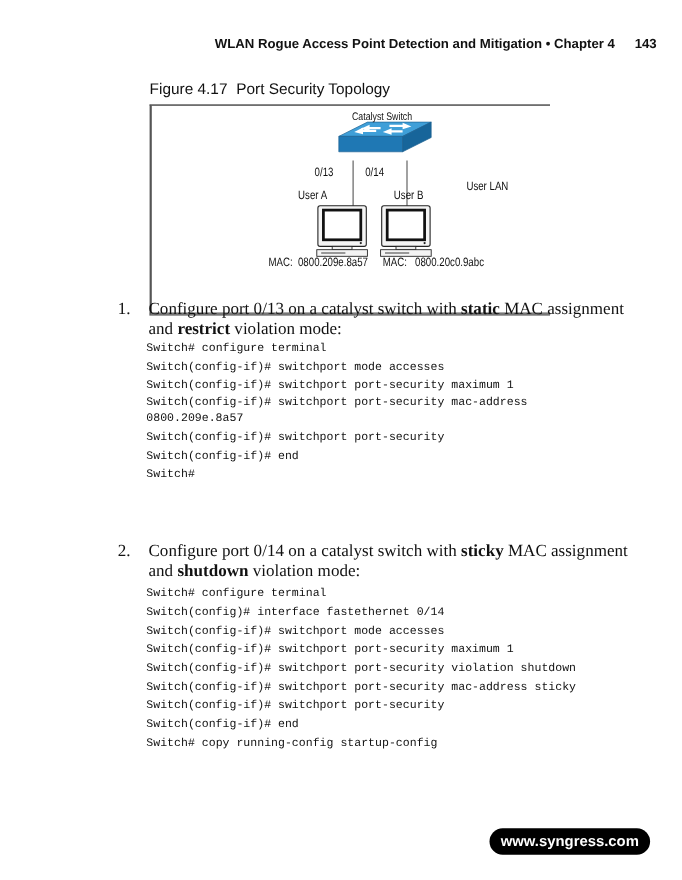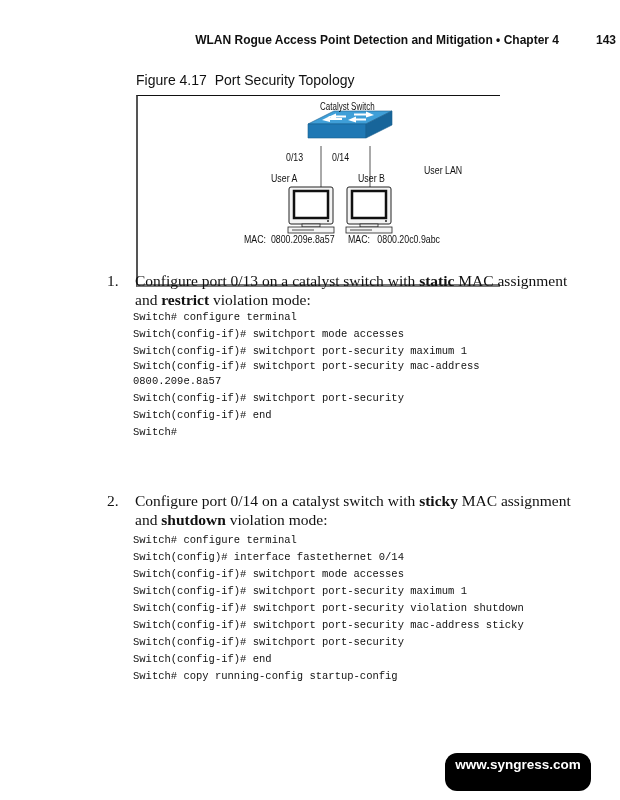--- a/index.html
+++ b/index.html
@@ -5,21 +5,21 @@
     html, body { margin: 0; padding: 0; }
     body {
       width: 620px; height: 800px; background: #ffffff; position: relative; overflow: hidden;
       font-family: "Liberation Serif", serif; color: #111;
     }
     .running-head {
       position: absolute; top: 33px; left: 0; width: 620px;
       font-family: "Liberation Sans", sans-serif; font-weight: bold; font-size: 12px; color: #111;
     }
     .running-head .rh-title { position: absolute; right: 61px; white-space: nowrap; }
-    .running-head .rh-page { position: absolute; right: 4px; }
+    .running-head .rh-page { position: absolute; right: 23px; }
     .fig-caption {
       position: absolute; top: 72px; left: 136px;
       font-family: "Liberation Sans", sans-serif; font-size: 14px; color: #111;
     }
     .fig-caption .fig-num { font-weight: normal; margin-right: 4px; }
     .figure-frame {
       position: absolute; left: 136px; top: 95px; width: 364px; height: 192px;
       border-top: 1.5px solid #111; border-left: 2px solid #555; border-bottom: 3px solid #777;
       box-sizing: border-box;
     }
@@ -37,21 +37,21 @@
     .step b { font-weight: bold; }
     .code {
       position: absolute; left: 133px;
       font-family: "Liberation Mono", monospace; font-size: 10.5px; color: #111;
     }
     .code .line { height: 17px; line-height: 17px; white-space: pre; }
     .code .line.wrap { height: 13px; line-height: 13px; }
     .code .prompt { font-weight: normal; }
     .code .cmd { font-weight: normal; text-align: right; }
     .footer-badge {
-      position: absolute; left: 445px; top: 753px; width: 146px; height: 38px;
+      position: absolute; left: 445px; top: 753px; width: 146px; height: 24px;
       background: #000; border-radius: 12px; color: #fff;
       font-family: "Liberation Sans", sans-serif; font-weight: bold; font-size: 13.5px;
       text-align: center; line-height: 24px;
     }
   </style>
 </head>
 <body>
 
 <div class="running-head">
   <span class="rh-title">WLAN Rogue Access Point Detection and Mitigation • Chapter 4</span>

